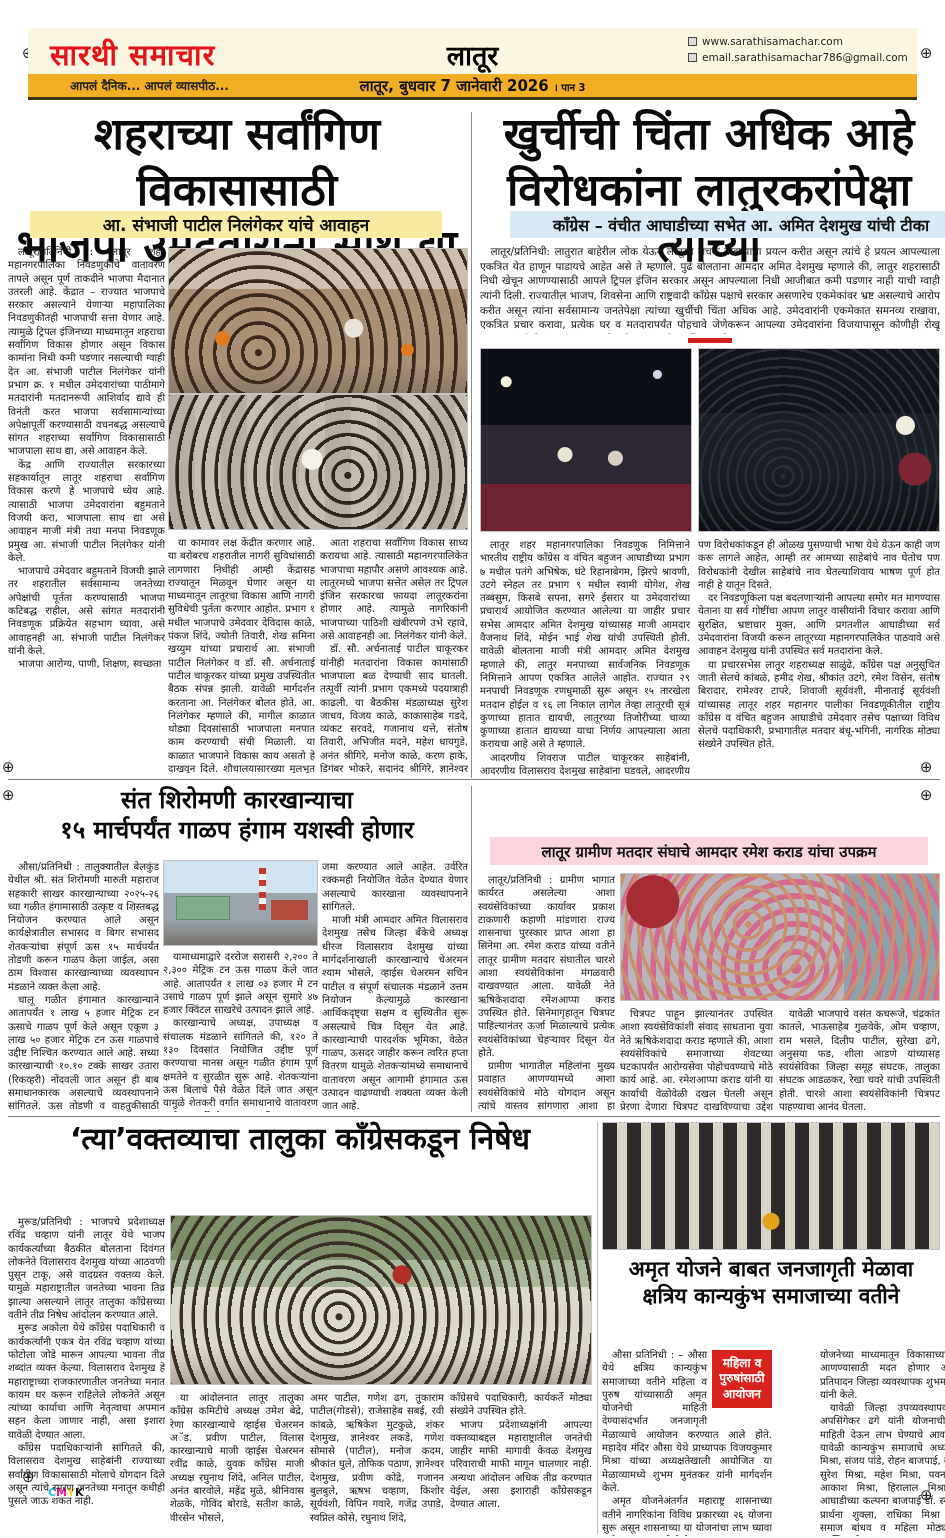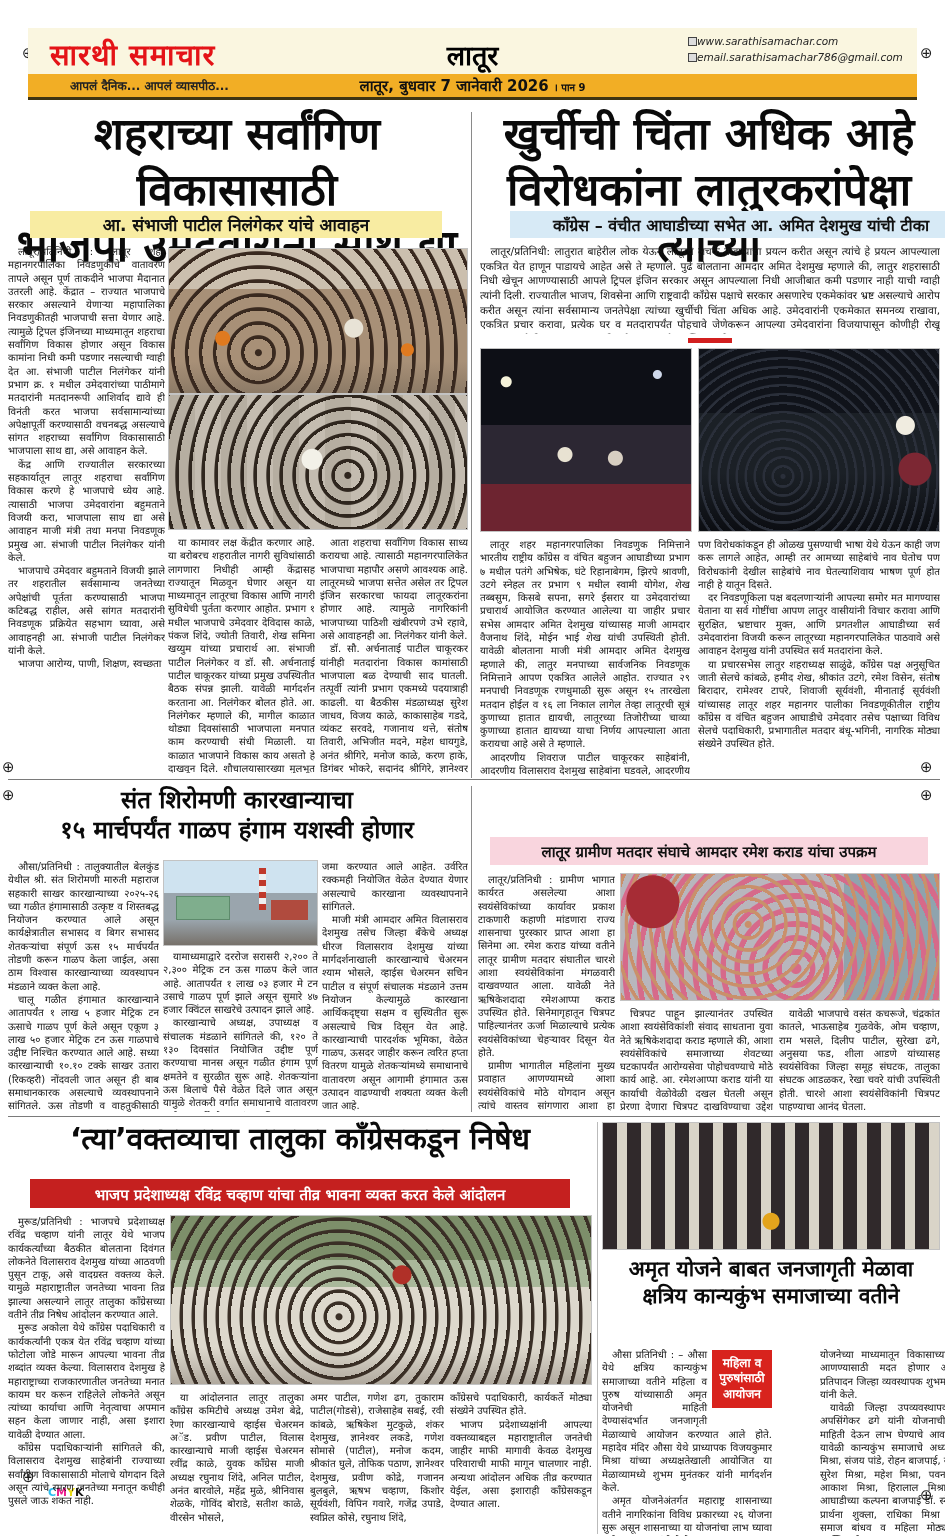--- a/index.html
+++ b/index.html
@@ -9,21 +9,21 @@
   
   .reg{position:absolute;font-size:15px;color:#222;line-height:1;}
   .cmyk{position:absolute;font-size:11px;font-weight:bold;letter-spacing:0;}
   .cmyk b{font-weight:bold;}
   .cmyk .c1{color:#29bdf0}.cmyk .c2{color:#ec1c8d}.cmyk .c3{color:#e8da14}.cmyk .c4{color:#161616}
   
   .mast-cream{left:28px;top:28px;width:889px;height:46px;background:#faf6e0;}
   .mast-title{left:50px;top:34px;font-size:29px;font-weight:800;color:#e41317;letter-spacing:1px;}
   .mast-edition{left:28px;top:36px;width:889px;text-align:center;font-size:27px;font-weight:800;color:#000;}
   .mast-contact{left:688px;top:33px;width:225px;font-size:10.5px;color:#222;line-height:1.55;}
-  .mast-contact .row{display:flex;align-items:center;font-style:italic;}
+  .mast-contact .row{display:flex;align-items:center;gap:5px;}
   .mini-ico{display:inline-block;width:7px;height:7px;border:1.5px solid #444;background:#ddd;}
   .mast-yellow{left:28px;top:74px;width:889px;height:23px;background:#f2ae25;border-bottom:3px solid #3f3412;}
   .tagline{left:70px;top:77px;font-size:12px;font-weight:bold;color:#222;}
   .dateline{left:28px;top:75px;width:889px;text-align:center;font-size:15px;font-weight:800;color:#111;}
   .dateline small{font-size:10px;font-weight:bold;}
   
   .hl{font-weight:800;color:#0a0a0a;text-align:center;line-height:1.27;}
   .hl-main{font-size:44px;}
   .band{display:flex;align-items:center;justify-content:center;font-weight:800;color:#111;}
   .band-yel{background:#f8eca2;}
@@ -117,21 +117,21 @@
       <span>www.sarathisamachar.com</span>
     </div>
     <div class="row">
       <span class="mini-ico"></span>
       <span>email.sarathisamachar786@gmail.com</span>
     </div>
   </div>
   <div class="abs mast-yellow"></div>
   <div class="abs dateline">
     <span>लातूर, बुधवार 7 जानेवारी 2026</span>
-    <small>। पान 9</small>
+    <small>। पान 3</small>
   </div>
   <div class="abs tagline">आपलं दैनिक... आपलं व्यासपीठ...</div>
 
   <div class="abs hl hl-main" style="left:8px;top:106px;width:458px">
     <div>शहराच्या सर्वांगिण विकासासाठी</div>
     <div>भाजपा उमेदवारांना साथ द्या</div>
   </div>
   <div class="abs band band-yel" style="left:30px;top:211px;width:412px;height:27px;font-size:17px">आ. संभाजी पाटील निलंगेकर यांचे आवाहन</div>
 
   <div class="col" style="left:8px;top:245px;width:157px;height:528px"> लातूर/प्रतिनिधी : लातूर शहर महानगरपालिका निवडणुकीचे वातावरण तापले असून पूर्ण ताकदीने भाजपा मैदानात उतरली आहे. केंद्रात – राज्यात भाजपाचे सरकार असल्याने येणाऱ्या महापालिका निवडणुकीतही भाजपाची सत्ता येणार आहे. त्यामुळे ट्रिपल इंजिनच्या माध्यमातून शहराचा सर्वांगिण विकास होणार असून विकास कामांना निधी कमी पडणार नसल्याची ग्वाही देत आ. संभाजी पाटील निलंगेकर यांनी प्रभाग क्र. १ मधील उमेदवारांच्या पाठीमागे मतदारांनी मतदानरूपी आशिर्वाद द्यावे ही विनंती करत भाजपा सर्वसामान्यांच्या अपेक्षापूर्ती करण्यासाठी वचनबद्ध असल्याचे सांगत शहराच्या सर्वांगिण विकासासाठी भाजपाला साथ द्या, असे आवाहन केले.
@@ -185,21 +185,20 @@
   <div class="abs band band-pnk" style="left:490px;top:837px;width:438px;height:28px;font-size:15px">लातूर ग्रामीण मतदार संघाचे आमदार रमेश कराड यांचा उपक्रम</div>
   <div class="col" style="left:478px;top:873px;width:137px;height:239px"> लातूर/प्रतिनिधी : ग्रामीण भागात कार्यरत असलेल्या आशा स्वयंसेविकांच्या कार्यावर प्रकाश टाकणारी कहाणी मांडणारा राज्य शासनाचा पुरस्कार प्राप्त आशा हा सिनेमा आ. रमेश कराड यांच्या वतीने लातूर ग्रामीण मतदार संघातील चारशे आशा स्वयंसेविकांना मंगळवारी दाखवण्यात आला. यावेळी नेते ऋषिकेशदादा रमेशआप्पा कराड उपस्थित होते. सिनेमागृहातून चित्रपट पाहिल्यानंतर ऊर्जा मिळाल्याचे प्रत्येक स्वयंसेविकांच्या चेहऱ्यावर दिसून येत होते.
  ग्रामीण भागातील महिलांना मुख्य प्रवाहात आणण्यामध्ये आशा स्वयंसेविकांचे मोठे योगदान असून त्यांचे वास्तव सांगणारा आशा हा सिनेमा ग्रामीण भागाचे चित्रण करत नुकताच प्रदर्शित झाला. या सिनेमात अभिनेत्री रिंकू राजगुरू यांनी आशा स्वयंसेविकेच्या भूमिकेला न्याय दिला असून पगारीसाठी नव्हे तर स्वतःच्या समाधानासाठी काम करणाऱ्या (मालती) आशा सेविकेचा संयम, डोळ्यात तगमग आणि अंगी जिद्द दिसून आली. चालत रहा पुढे हे गीत प्रेक्षकांना ऊर्जा देऊन जाते.</div>
   <div class="ph ph-asha" style="left:620px;top:873px;width:320px;height:128px"></div>
   <div class="col" style="left:620px;top:1007px;width:153px;height:105px"> चित्रपट पाहून झाल्यानंतर उपस्थित आशा स्वयंसेविकांशी संवाद साधताना युवा नेते ऋषिकेशदादा कराड म्हणाले की, आशा स्वयंसेविकांचे समाजाच्या शेवटच्या घटकापर्यंत आरोग्यसेवा पोहोचवण्याचे मोठे कार्य आहे. आ. रमेशआप्पा कराड यांनी या कार्याची वेळोवेळी दखल घेतली असून प्रेरणा देणारा चित्रपट दाखविण्याचा उद्देश सफल झाला असे बोलून दाखवले.</div>
   <div class="col" style="left:779px;top:1007px;width:161px;height:105px"> यावेळी भाजपाचे वसंत कचरूजे, चंद्रकांत कातले, भाऊसाहेब गुळवेके, ओम चव्हाण, राम भसले, दिलीप पाटील, सुरेखा ढगे, अनुसया फड, शीला आडणे यांच्यासह स्वयंसेविका जिल्हा समूह संघटक, तालुका संघटक आडळकर, रेखा चवरे यांची उपस्थिती होती. चारशे आशा स्वयंसेविकांनी चित्रपट पाहण्याचा आनंद घेतला.</div>
 
   <div class="hrule" style="left:8px;top:1116px;width:932px"></div>
 
   <div class="abs hl" style="left:8px;top:1120px;width:584px;font-size:30px">‘त्या’वक्तव्याचा तालुका काँग्रेसकडून निषेध</div>
-  <div class="abs band band-red" style="left:30px;top:1179px;width:540px;height:29px;font-size:15px">भाजप प्रदेशाध्यक्ष रविंद्र चव्हाण यांचा तीव्र भावना व्यक्त करत केले आंदोलन</div>
   <div class="col" style="left:8px;top:1215px;width:157px;height:318px"> मुरूड/प्रतिनिधी : भाजपचे प्रदेशाध्यक्ष रविंद्र चव्हाण यांनी लातूर येथे भाजप कार्यकर्त्यांच्या बैठकीत बोलताना दिवंगत लोकनेते विलासराव देशमुख यांच्या आठवणी पुसून टाकू, असे वादग्रस्त वक्तव्य केले. यामुळे महाराष्ट्रातील जनतेच्या भावना तिव्र झाल्या असल्याने लातूर तालुका काँग्रेसच्या वतीने तीव्र निषेध आंदोलन करण्यात आले.
  मुरूड अकोला येथे काँग्रेस पदाधिकारी व कार्यकर्त्यांनी एकत्र येत रविंद्र चव्हाण यांच्या फोटोला जोडे मारून आपल्या भावना तीव्र शब्दांत व्यक्त केल्या. विलासराव देशमुख हे महाराष्ट्राच्या राजकारणातील जनतेच्या मनात कायम घर करून राहिलेले लोकनेते असून त्यांच्या कार्याचा आणि नेतृत्वाचा अपमान सहन केला जाणार नाही, असा इशारा यावेळी देण्यात आला.
  काँग्रेस पदाधिकाऱ्यांनी सांगितले की, विलासराव देशमुख साहेबांनी राज्याच्या सर्वांगीण विकासासाठी मोलाचे योगदान दिले असून त्यांचे स्मरण जनतेच्या मनातून कधीही पुसले जाऊ शकत नाही.</div>
   <div class="ph ph-protest" style="left:170px;top:1215px;width:422px;height:170px"></div>
   <div class="col" style="left:170px;top:1391px;width:134px;height:145px"> या आंदोलनात लातूर तालुका काँग्रेस कमिटीचे अध्यक्ष उमेश बेद्रे, रेणा कारखान्याचे व्हाईस चेअरमन अॅड. प्रवीण पाटील, विलास कारखान्याचे माजी व्हाईस चेअरमन रवींद्र काळे, युवक काँग्रेस माजी अध्यक्ष रघुनाथ शिंदे, अनिल पाटील, अनंत बारवोले, महेंद्र मुळे, श्रीनिवास शेळके, गोविंद बोराडे, सतीश काळे, वीरसेन भोसले,</div>
   <div class="col" style="left:450px;top:1391px;width:142px;height:145px">काँग्रेसचे पदाधिकारी, कार्यकर्ते मोठ्या संख्येने उपस्थित होते.
  भाजप प्रदेशाध्यक्षांनी आपल्या वक्तव्याबद्दल महाराष्ट्रातील जनतेची जाहीर माफी मागावी केवळ देशमुख परिवाराची माफी मागून चालणार नाही. अन्यथा आंदोलन अधिक तीव्र करण्यात येईल, असा इशाराही काँग्रेसकडून देण्यात आला.</div>
   <div class="col" style="left:310px;top:1391px;width:134px;height:145px">अमर पाटील, गणेश ढग, तुकाराम पाटील(गोडसे), राजेसाहेब सबई, रवी कांबळे, ऋषिकेश मुटकुळे, शंकर देशमुख, ज्ञानेश्वर लकडे, गणेश सोमासे (पाटील), मनोज कदम, श्रीकांत घुले, तोफिक पठाण, ज्ञानेश्वर देशमुख, प्रवीण कोद्रे, गजानन बुलबुले, ऋषभ चव्हाण, किशोर सूर्यवंशी, विपिन गवारे, गजेंद्र उपाडे, स्वप्निल कोसे, रघुनाथ शिंदे,</div>
 
   <div class="vrule" style="left:597px;top:1122px;height:412px;background:#bbb"></div>

